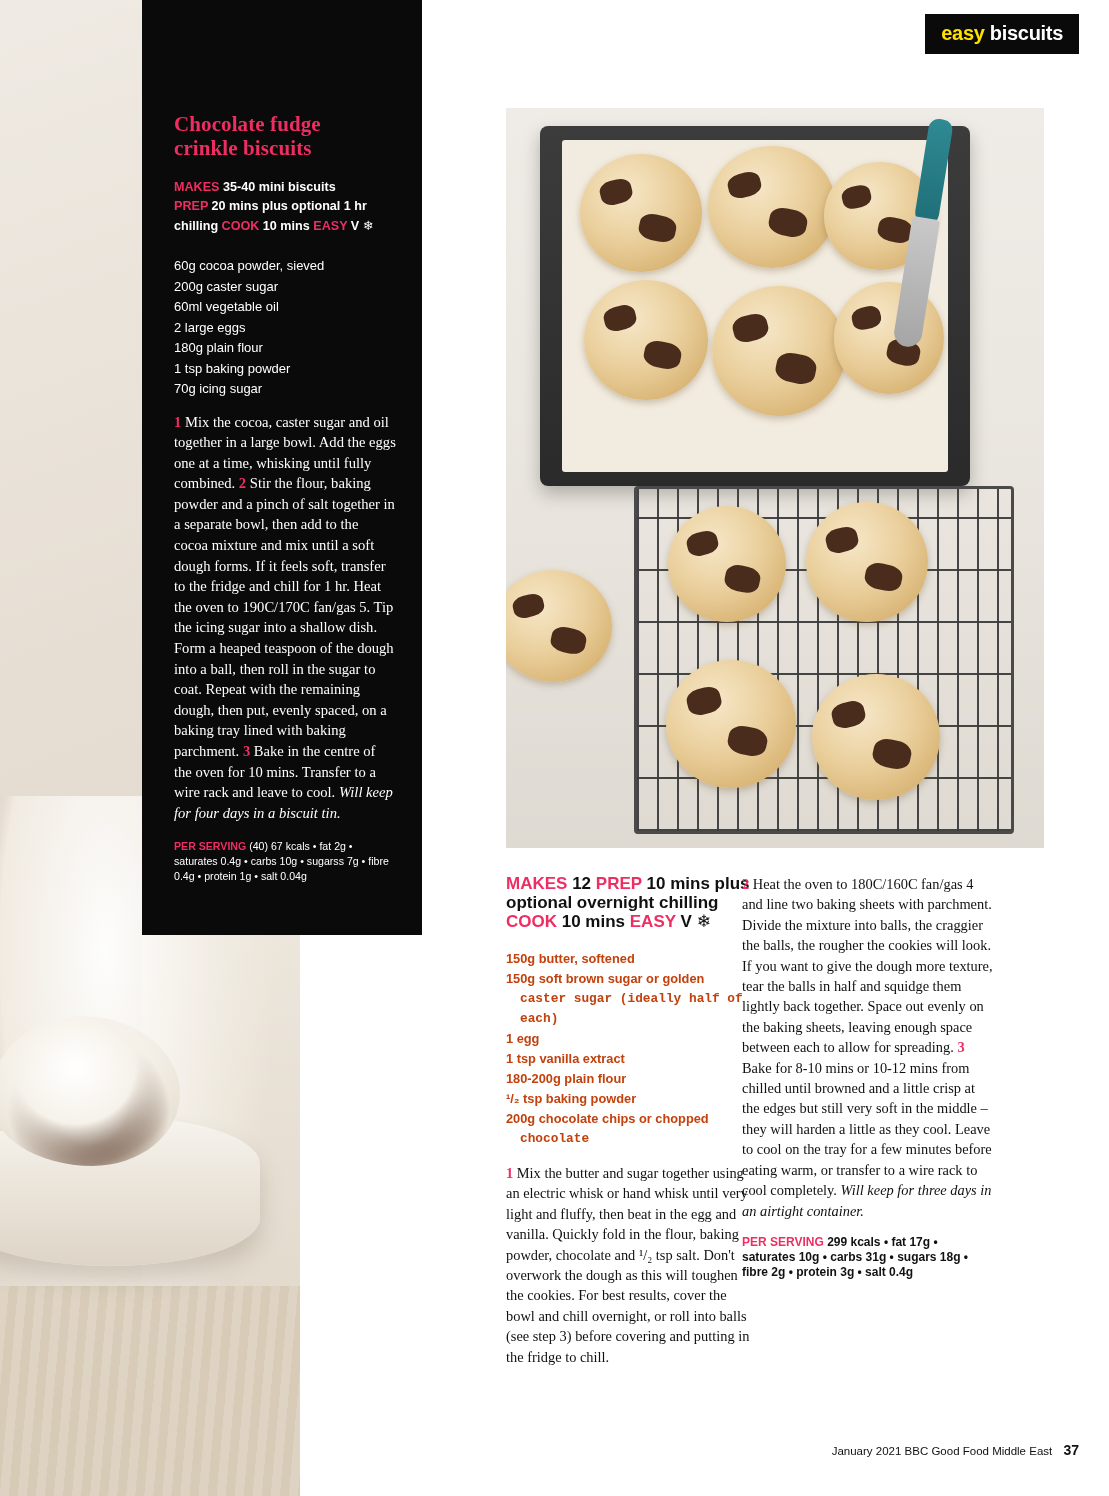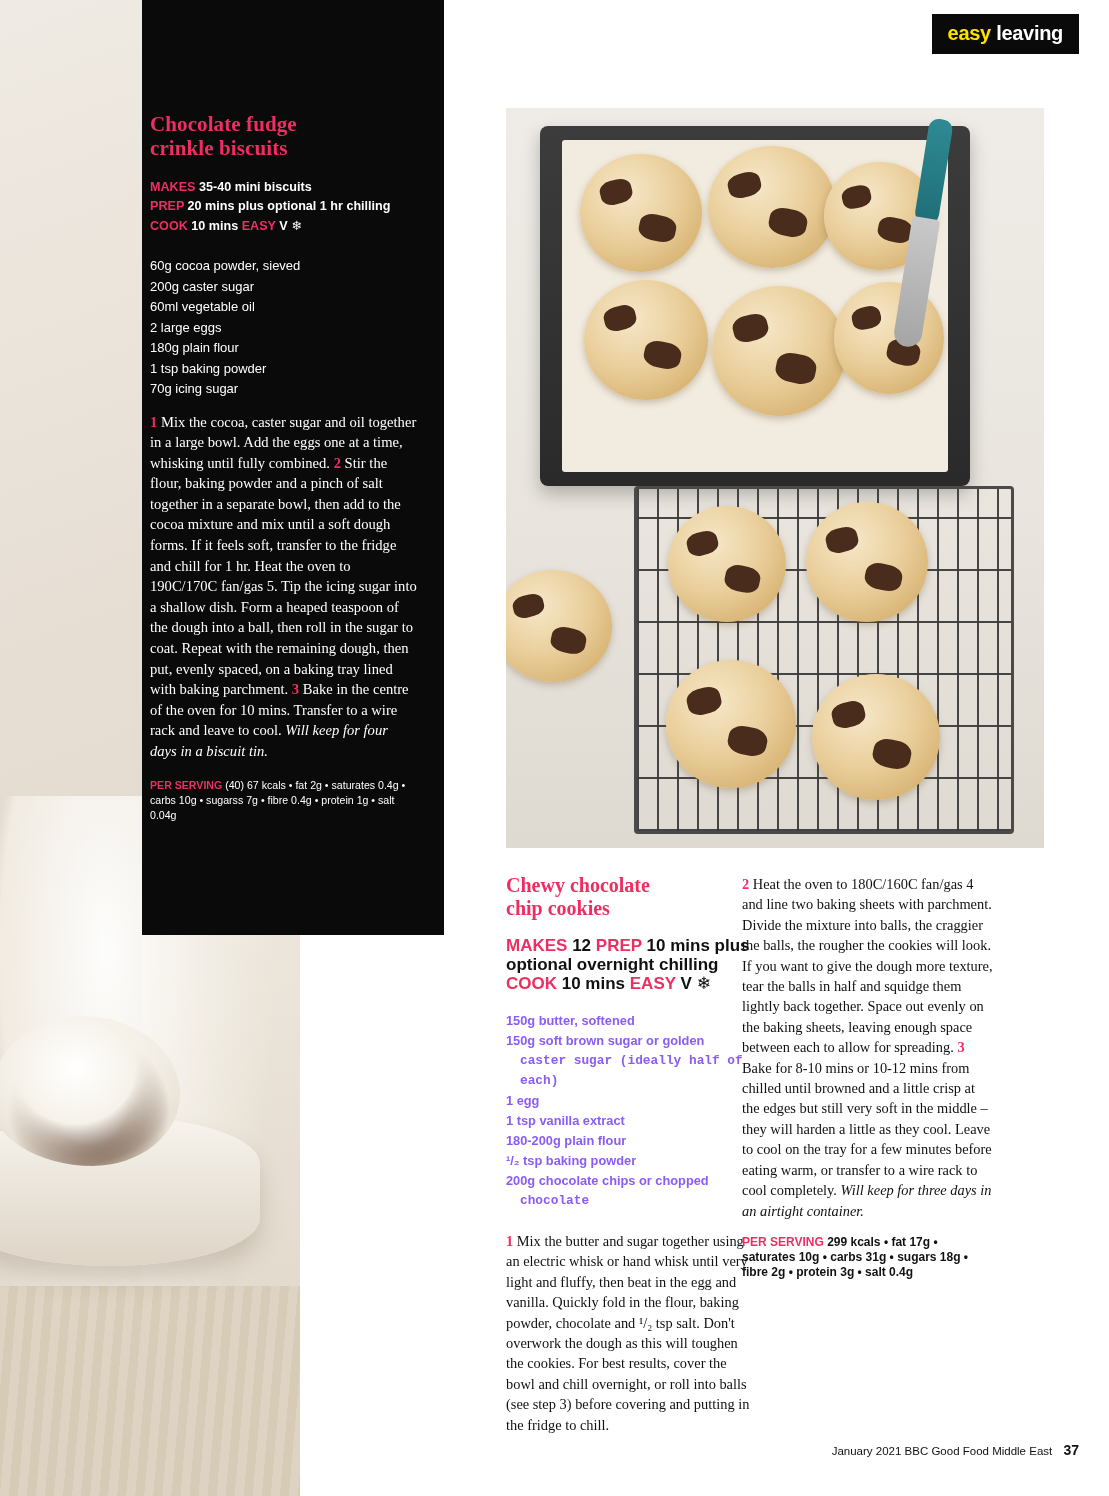--- a/index.html
+++ b/index.html
@@ -68,24 +68,24 @@
     width: 300px; height: 210px;
     background: repeating-linear-gradient(95deg,
       #ded3c2 0px, #ded3c2 9px, #d6cab6 9px, #d6cab6 18px);
     opacity: .9;
   }
 
   
   .black-panel {
     position: absolute;
     left: 142px; top: 0;
-    width: 302px; height: 935px;
+    width: 280px; height: 935px;
     background: #0a0a0a;
     color: #ffffff;
-    padding: 112px 26px 0 8px;
+    padding: 112px 26px 0 32px;
   }
   .recipe-title {
     font-family: "Liberation Serif", serif;
     font-weight: bold;
     color: #ee2e62;
     font-size: 21px;
     line-height: 24px;
     letter-spacing: .1px;
     margin: 0 0 18px 0;
   }
@@ -235,22 +235,22 @@
     line-height: 19px;
     font-weight: bold;
     color: #111111;
     margin-bottom: 18px;
   }
   .ing-list-dark {
     font-family: "Liberation Sans", sans-serif;
     font-size: 12.8px;
     line-height: 20px;
     font-weight: bold;
-    color: #8b5cf6;
-    margin: 0 0 20px 0;
+    color: #c2410c;
+    margin: 0 0 14px 0;
     padding: 0;
     list-style: none;
   }
   .ing-list-dark li.indent { padding-left: 14px; text-indent: 0; font-family: Liberation Mono, monospace; }
   .method-dark {
     font-family: "Liberation Serif", serif;
     font-size: 14.4px;
     line-height: 20.4px;
     color: #111111;
     text-align: left;
@@ -282,21 +282,21 @@
   <div class="marble-right"></div>
   <div class="marble-left"></div>
   <div class="cake-photo"></div>
   <div class="wood-bottom"></div>
   <div class="cake-stand"></div>
   <div class="cake-body"></div>
 </div>
 
 <div class="header-tag">
   <span class="easy">easy</span>
-  <span class="biscuits">leaving</span>
+  <span class="biscuits">biscuits</span>
 </div>
 
 <div class="hero-photo">
   <div class="tray">
     <div class="parchment">
       <div class="cookie" style="left:18px;  top:14px;  width:122px; height:118px;"></div>
       <div class="cookie" style="left:146px; top:6px;   width:128px; height:122px;"></div>
       <div class="cookie" style="left:262px; top:22px;  width:112px; height:108px;"></div>
       <div class="cookie" style="left:22px;  top:140px; width:124px; height:120px;"></div>
       <div class="cookie" style="left:150px; top:146px; width:134px; height:130px;"></div>
@@ -354,24 +354,20 @@
     <span>Bake in the centre of the oven for 10 mins. Transfer to a wire rack and leave to cool. </span><em>Will keep for four days in a biscuit tin.</em>
   </div>
 
   <div class="per-serving">
     <span class="ps-label">PER SERVING</span>
     <span>(40) 67 kcals • fat 2g • saturates 0.4g • carbs 10g • sugarss 7g • fibre 0.4g • protein 1g • salt 0.04g</span>
   </div>
 </div>
 
 <div class="col-left">
-  <h2 class="recipe-title-dark">
-    <span>Chewy chocolate</span><br>
-    <span>chip cookies</span>
-  </h2>
 
   <div class="meta-block-dark">
     <span style="color:#ee2e62">MAKES</span>
     <span>12</span>
     <span style="color:#ee2e62">PREP</span>
     <span>10 mins plus optional overnight chilling</span><br>
     <span style="color:#ee2e62">COOK</span>
     <span>10 mins</span>
     <span style="color:#ee2e62">EASY</span>
     <span>V</span>

